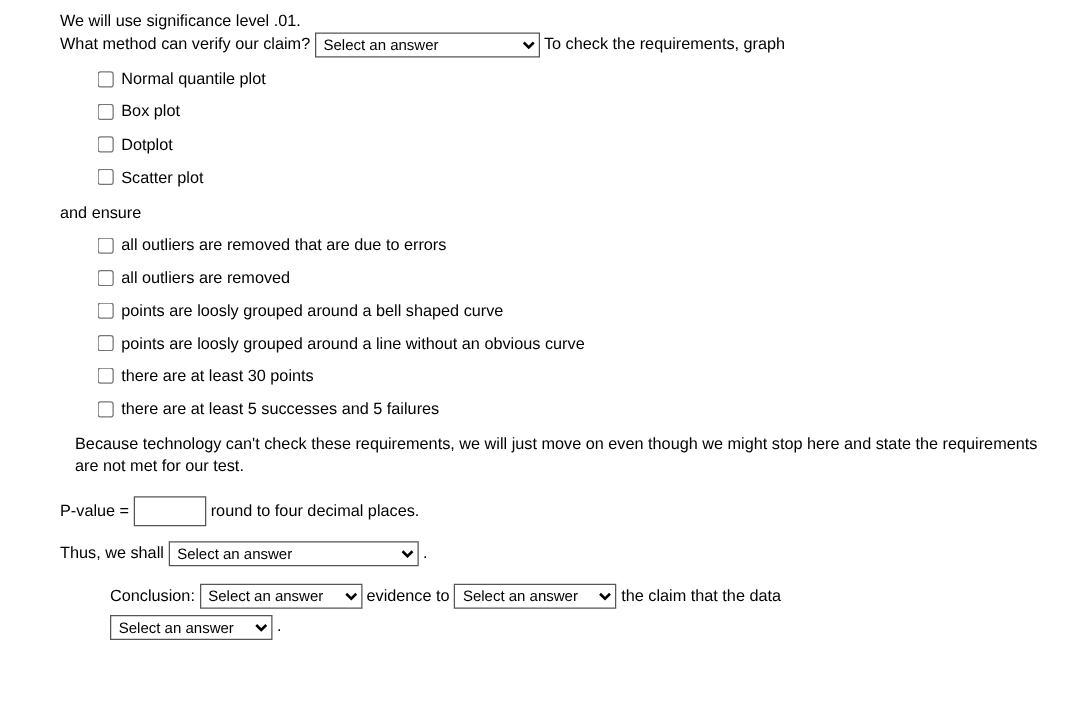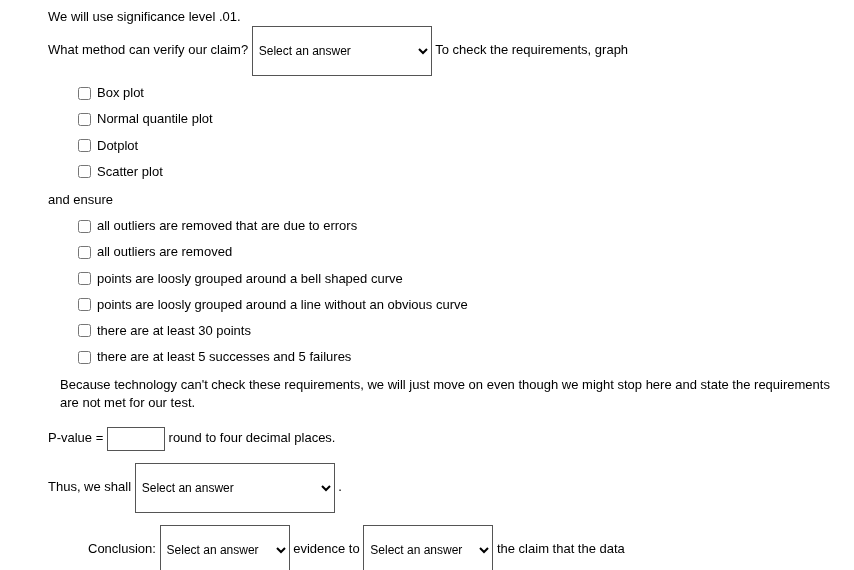--- a/index.html
+++ b/index.html
@@ -11,21 +11,21 @@
     line-height: 1.4;
     background: #fff;
   }
   .container { max-width: 800px; }
   .line { margin: 0 0; }
   select {
     font-family: Arial, sans-serif;
     font-size: 12px;
     border: 1px solid #555;
     background: #fff;
-    padding: 16px 2px;
+    padding: 1px 2px;
     vertical-align: middle;
   }
   .check-list { margin: 6px 0 10px 30px; }
   .check-item { display: flex; align-items: center; gap: 6px; margin: 8px 0; }
   input[type="checkbox"] {
     width: 13px;
     height: 13px;
     margin: 0;
     flex-shrink: 0;
   }
@@ -51,25 +51,25 @@
     <span>What method can verify our claim?</span>
     <select style="width:180px;">
       <option>Select an answer</option>
     </select>
     <span>To check the requirements, graph</span>
   </div>
 
   <div class="check-list">
     <div class="check-item">
       <input type="checkbox" style="">
-      <span>Box plot</span>
+      <span>Normal quantile plot</span>
     </div>
     <div class="check-item">
       <input type="checkbox" style="">
-      <span>Normal quantile plot</span>
+      <span>Box plot</span>
     </div>
     <div class="check-item">
       <input type="checkbox" style="">
       <span>Dotplot</span>
     </div>
     <div class="check-item">
       <input type="checkbox" style="">
       <span>Scatter plot</span>
     </div>
   </div>

